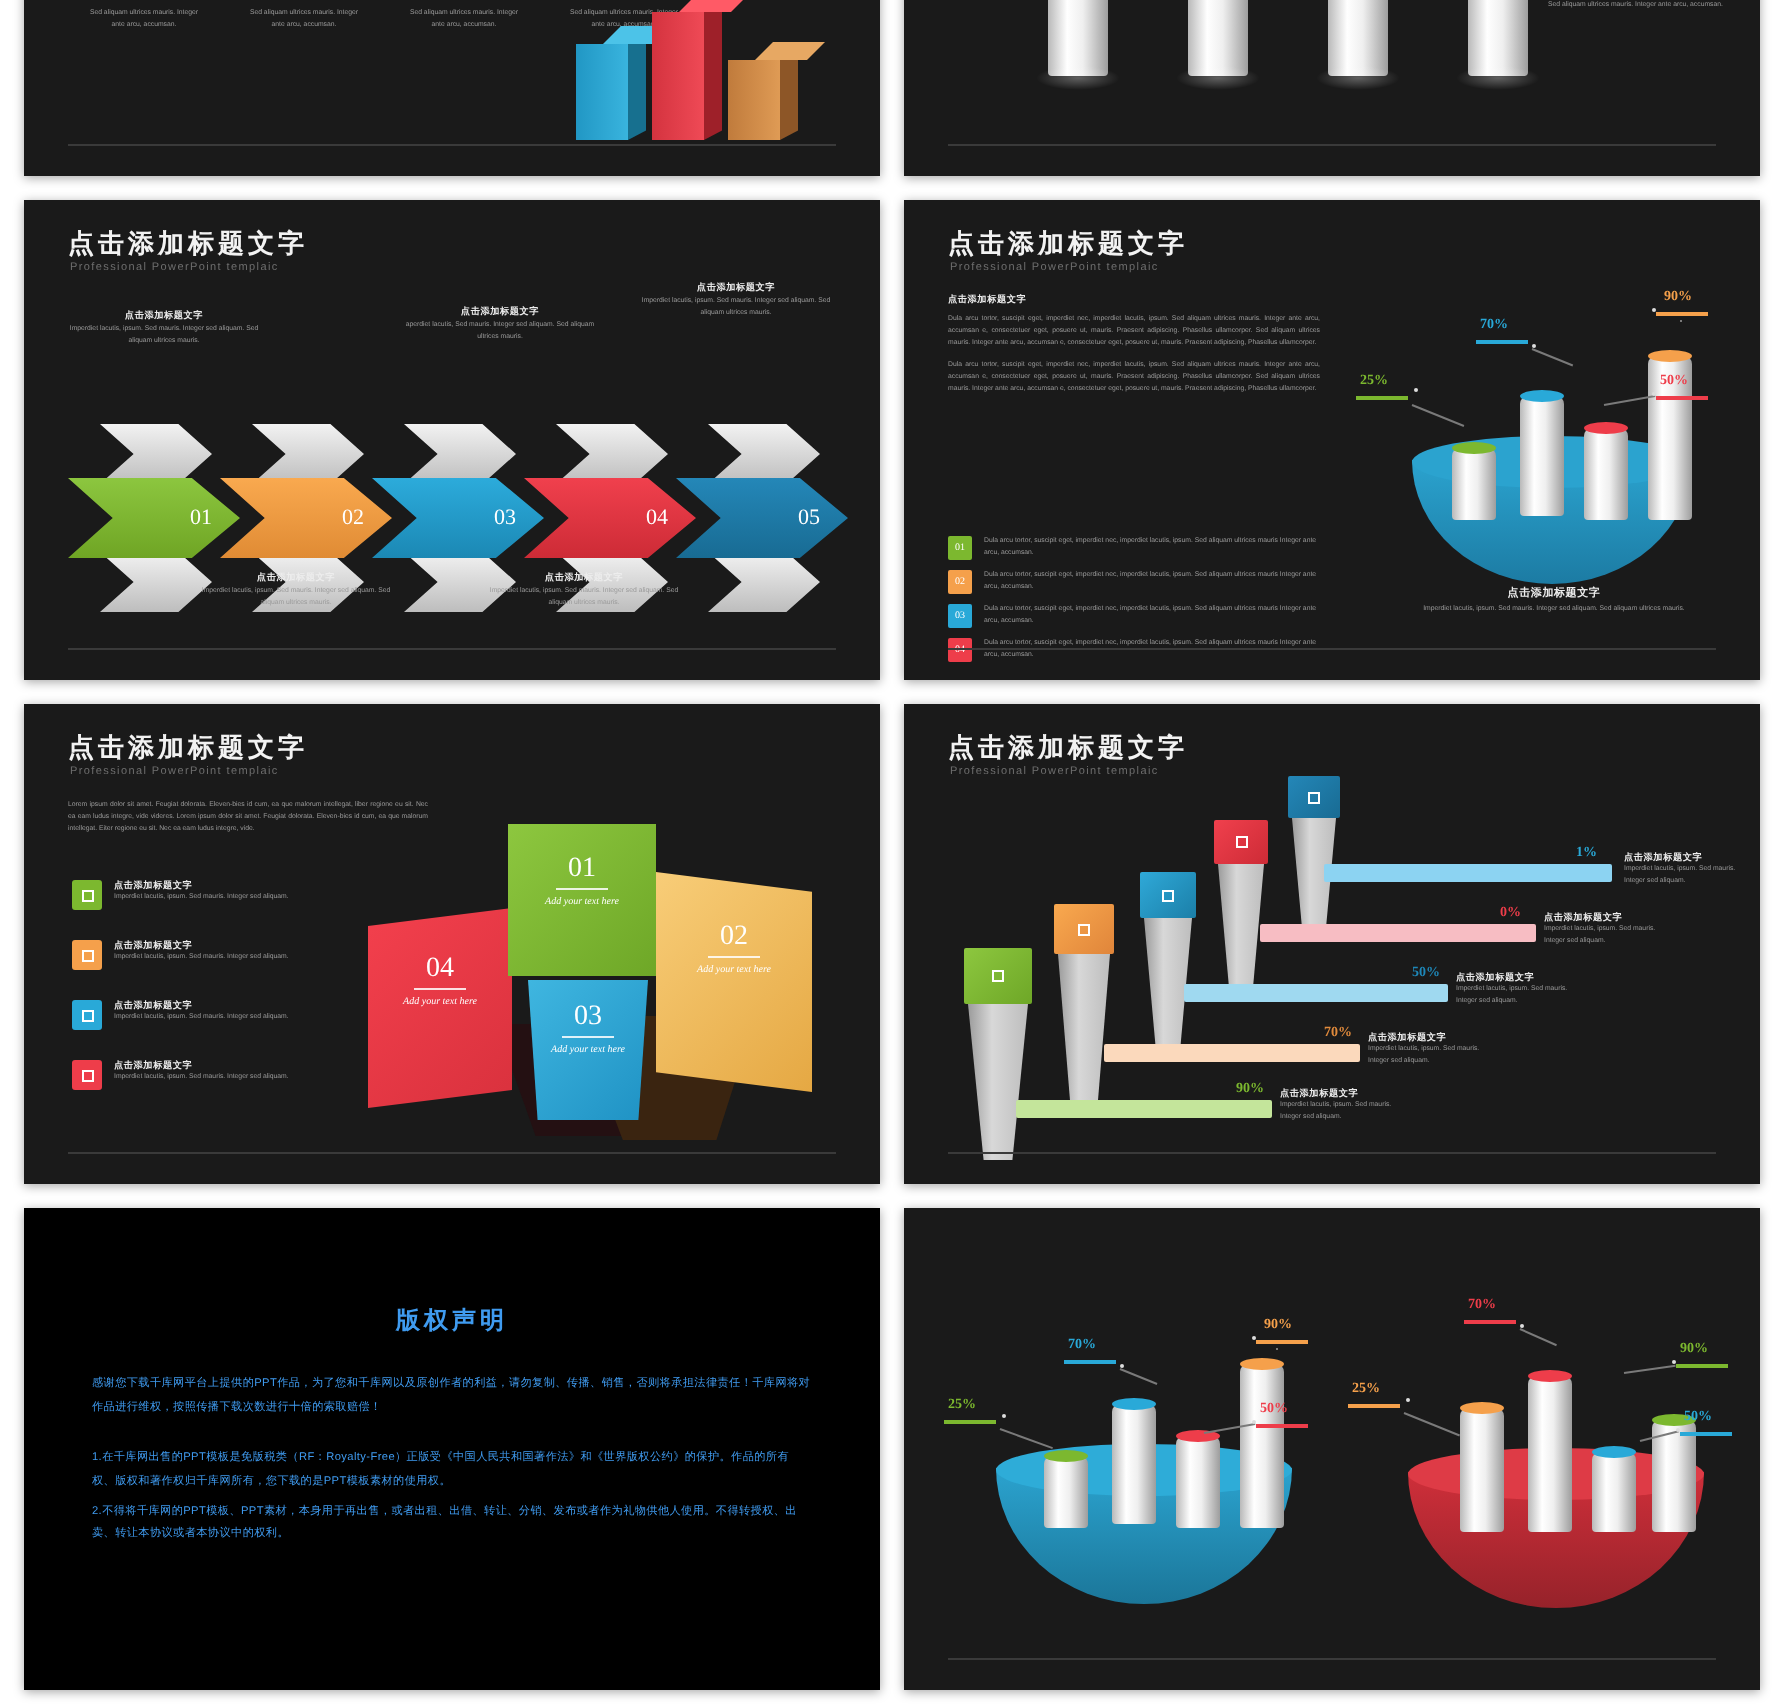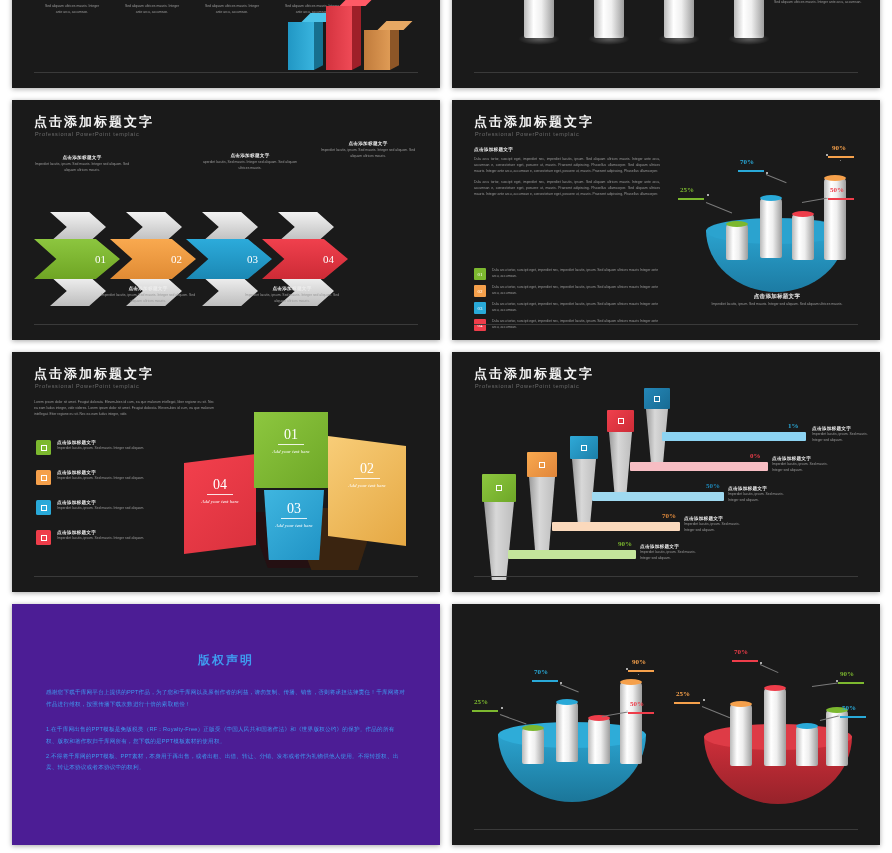--- a/index.html
+++ b/index.html
@@ -14,21 +14,21 @@
     width:892px; height:853px;
     background:#fff;
   }
   
   .slide {
     position:absolute;
     background:#1a1a1a;
     box-shadow:0 1px 5px rgba(0,0,0,.35);
     overflow:hidden;
   }
-  .slide.light { background:#4c1d95; }
+  .slide.light { background:#000000; }
 
   .s-tl { left:12px;  top:-72px; width:428px; height:160px; }
   .s-tr { left:452px; top:-72px; width:428px; height:160px; }
   .s-ml { left:12px;  top:100px; width:428px; height:240px; }
   .s-mr { left:452px; top:100px; width:428px; height:240px; }
   .s-bl { left:12px;  top:352px; width:428px; height:240px; }
   .s-br { left:452px; top:352px; width:428px; height:240px; }
   .s-cl { left:12px;  top:604px; width:428px; height:241px; }
   .s-cr { left:452px; top:604px; width:428px; height:241px; }
 
@@ -228,20 +228,26 @@
           <div class="dn"></div>
         <div class="body" style="background:linear-gradient(180deg,#2cabdb,#1b88b4);"></div>
         <div class="num">03</div>
       </div>
       <div class="chev" style="left:236px;">
         <div class="up"></div>
           <div class="dn"></div>
         <div class="body" style="background:linear-gradient(180deg,#f0404d,#cd2b36);"></div>
         <div class="num">04</div>
       </div>
+      <div class="chev" style="left:312px;">
+        <div class="up"></div>
+          <div class="dn"></div>
+        <div class="body" style="background:linear-gradient(180deg,#2487b8,#186b93);"></div>
+        <div class="num">05</div>
+      </div>
     </div>
 
     <div class="cap-bot" style="left:88px;top:186px;">
       <div class="lbl-cn">点击添加标题文字</div>
       <div class="tiny" style="margin-top:2px;">Imperdiet lacutis, ipsum. Sed mauris. Integer sed aliquam. Sed aliquam ultrices mauris.</div>
     </div>
     <div class="cap-bot" style="left:232px;top:186px;">
       <div class="lbl-cn">点击添加标题文字</div>
       <div class="tiny" style="margin-top:2px;">Imperdiet lacutis, ipsum. Sed mauris. Integer sed aliquam. Sed aliquam ultrices mauris.</div>
     </div>

